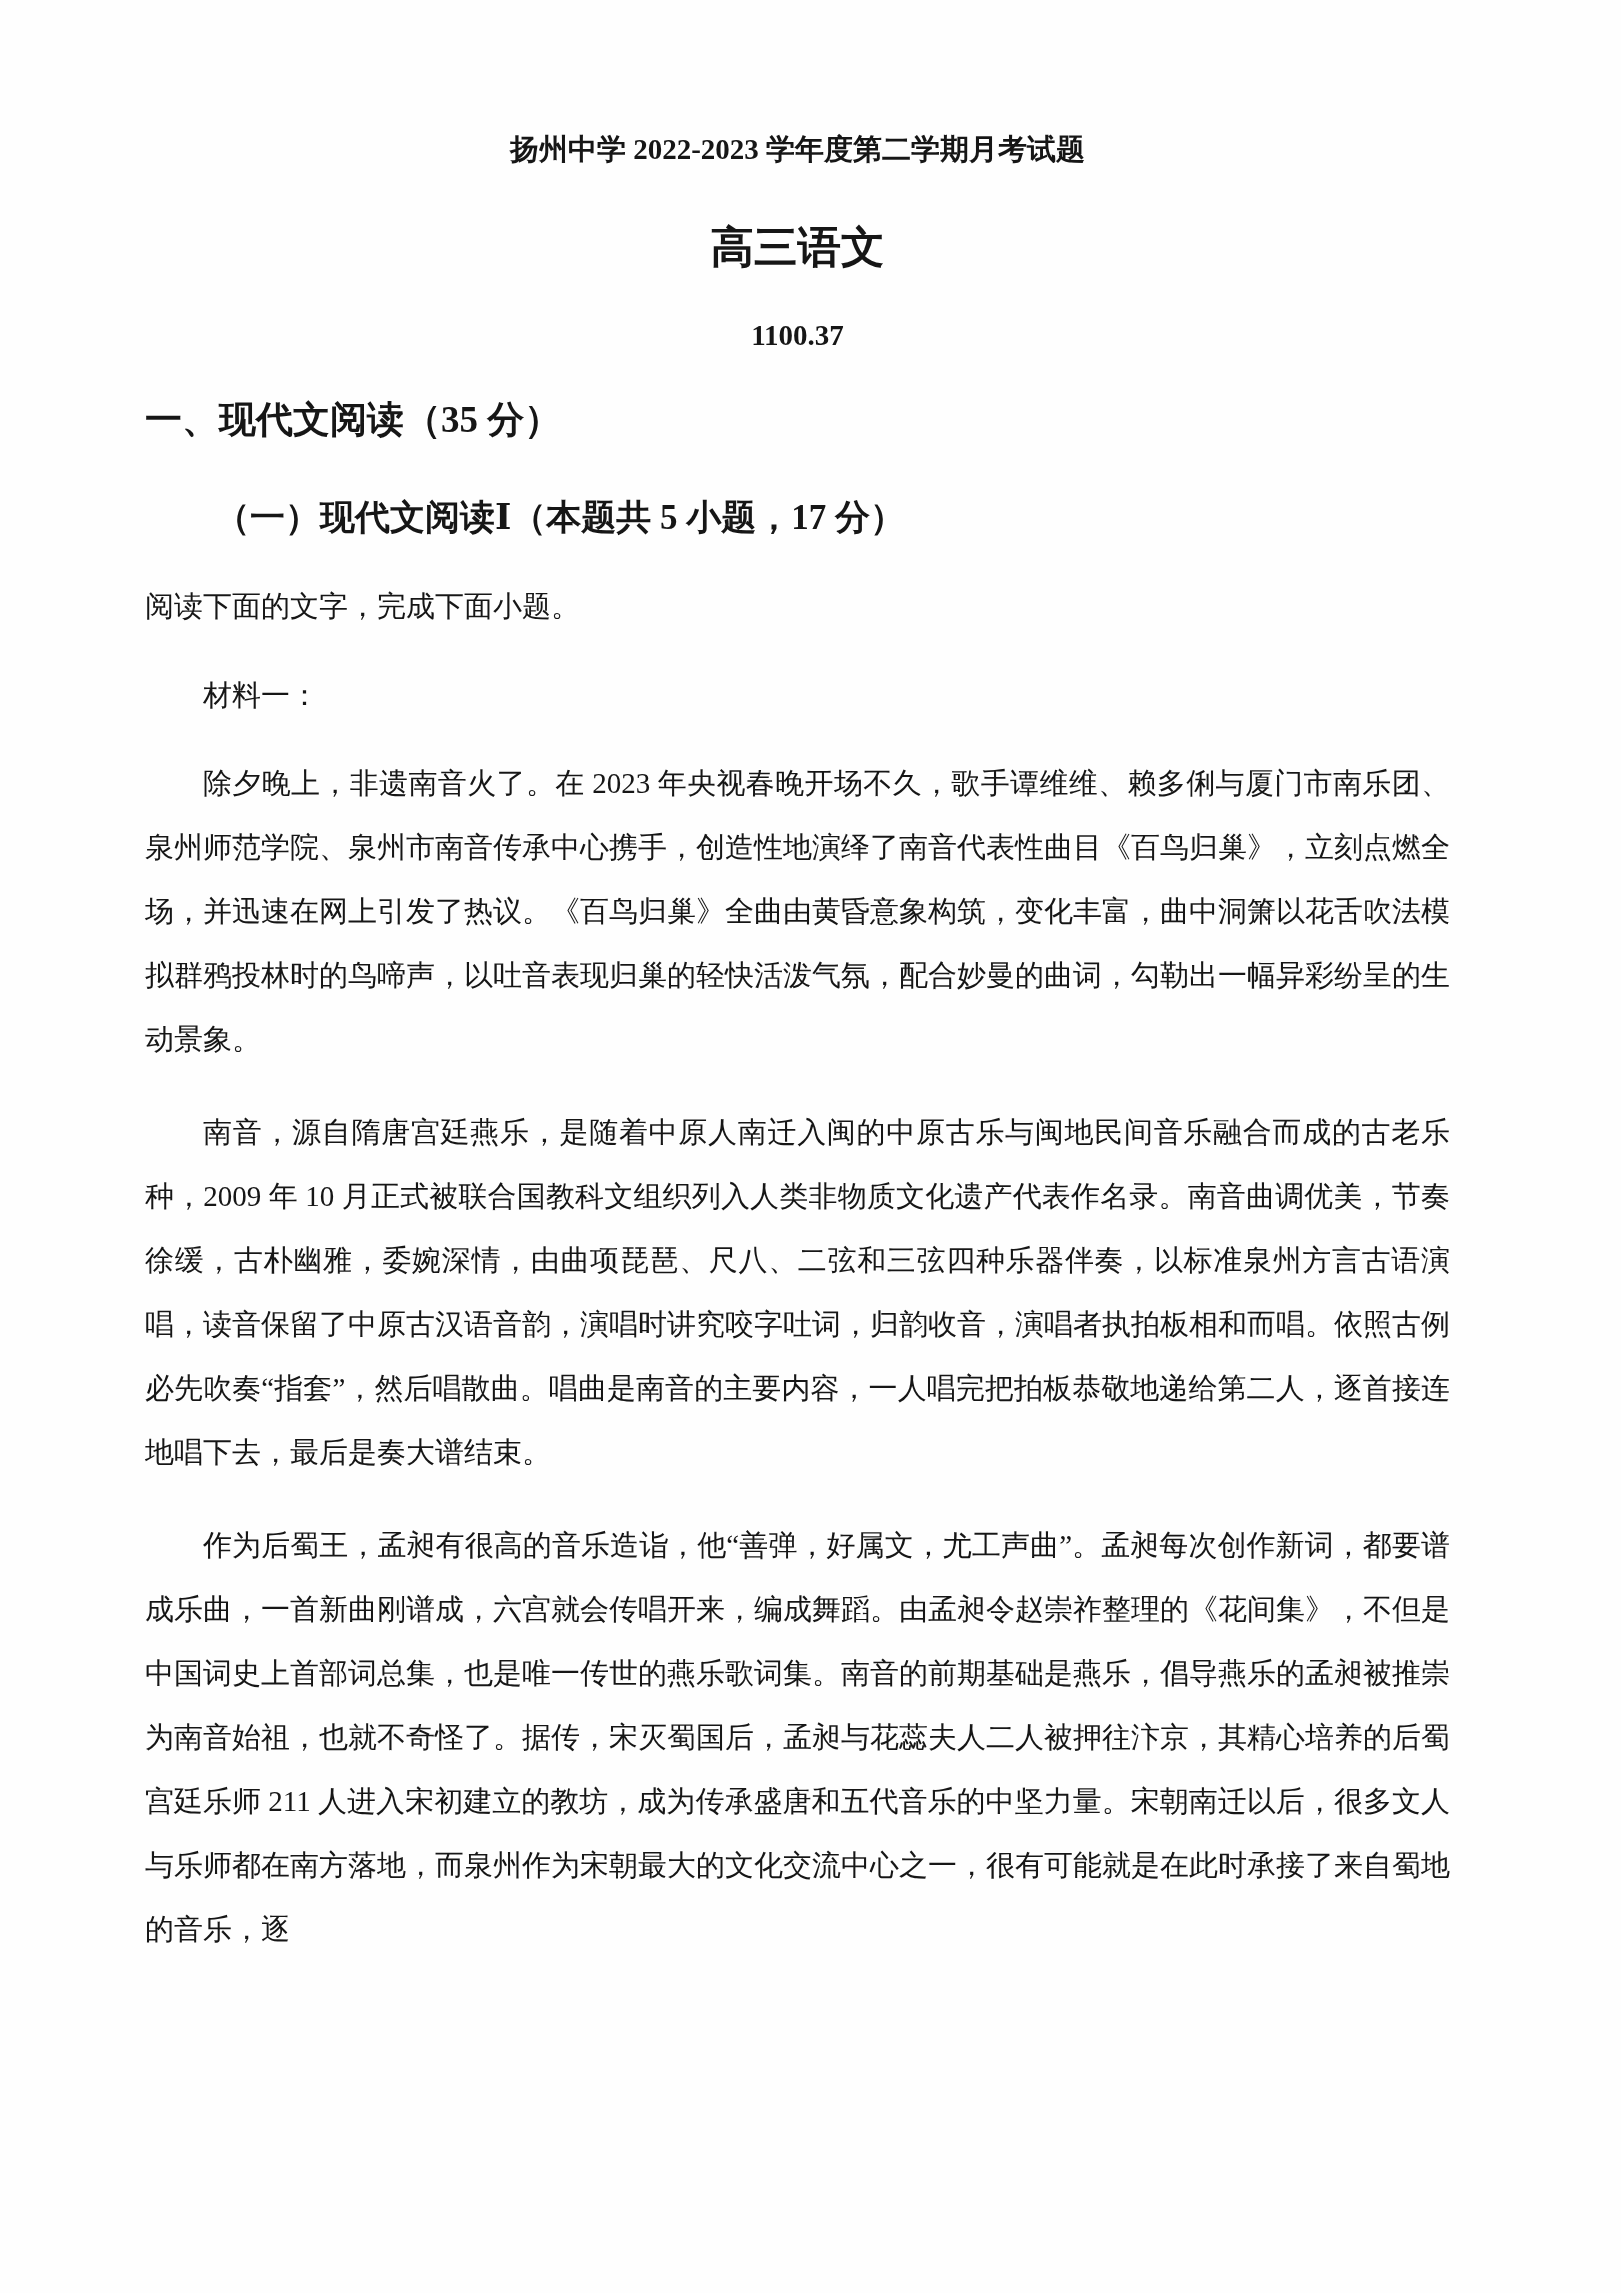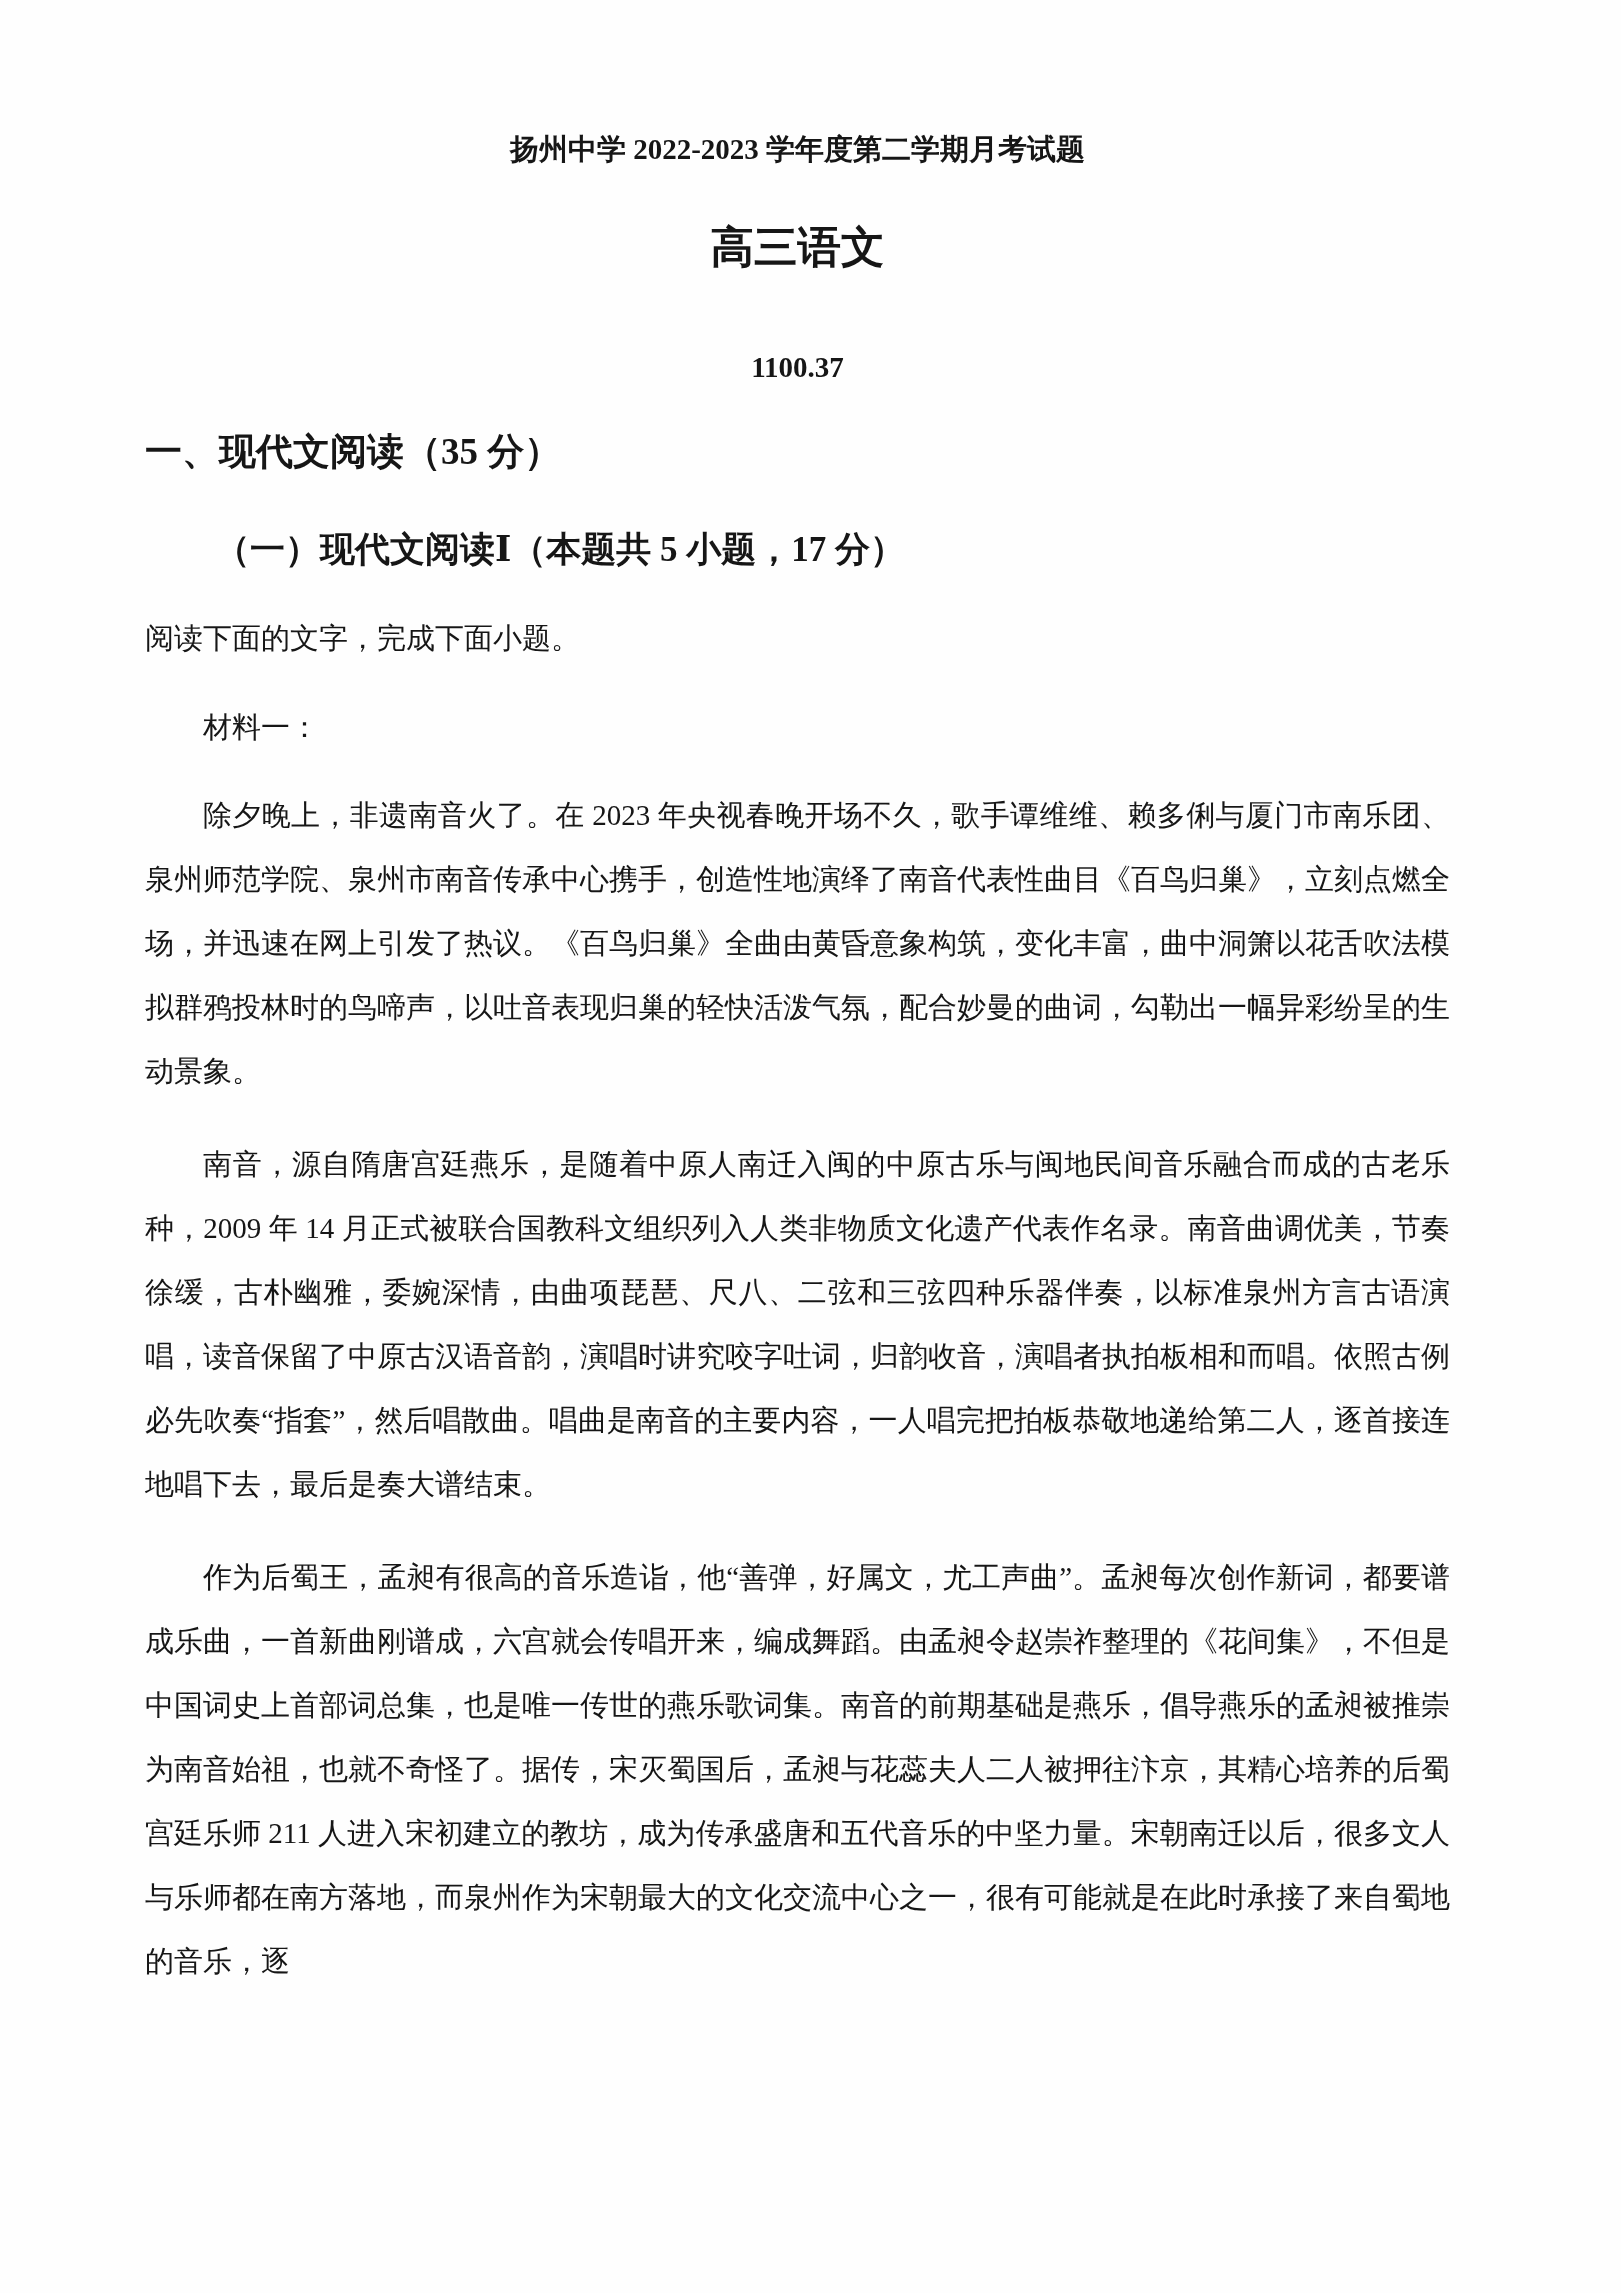--- a/index.html
+++ b/index.html
@@ -24,21 +24,21 @@
     text-align: center;
   }
   .bold {
     font-weight: 700;
   }
   .doc-title {
     margin: 0 0 34px 0;
     font-size: 29px;
   }
   .doc-subtitle {
-    margin: 0 0 56px 0;
+    margin: 0 0 24px 0;
     font-family: Liberation Serif, serif;
   }
   .doc-date {
     margin: 0 0 20.6px 0;
   }
   .sec-heading {
     margin: 0 0 34px 0;
     text-align: left;
     font-size: 37px;
   }
@@ -79,21 +79,21 @@
     <h2 class="sec-heading bold">一、现代文阅读（35 分）</h2>
 
     <h2 class="subsec-heading bold">（一）现代文阅读Ⅰ（本题共 5 小题，17 分）</h2>
 
     <p class="instruction">阅读下面的文字，完成下面小题。</p>
 
     <p class="material-label">材料一：</p>
 
     <p class="para">除夕晚上，非遗南音火了。在 2023 年央视春晚开场不久，歌手谭维维、赖多俐与厦门市南乐团、泉州师范学院、泉州市南音传承中心携手，创造性地演绎了南音代表性曲目《百鸟归巢》，立刻点燃全场，并迅速在网上引发了热议。《百鸟归巢》全曲由黄昏意象构筑，变化丰富，曲中洞箫以花舌吹法模拟群鸦投林时的鸟啼声，以吐音表现归巢的轻快活泼气氛，配合妙曼的曲词，勾勒出一幅异彩纷呈的生动景象。</p>
 
-    <p class="para">南音，源自隋唐宫廷燕乐，是随着中原人南迁入闽的中原古乐与闽地民间音乐融合而成的古老乐种，2009 年 14 月正式被联合国教科文组织列入人类非物质文化遗产代表作名录。南音曲调优美，节奏徐缓，古朴幽雅，委婉深情，由曲项琵琶、尺八、二弦和三弦四种乐器伴奏，以标准泉州方言古语演唱，读音保留了中原古汉语音韵，演唱时讲究咬字吐词，归韵收音，演唱者执拍板相和而唱。依照古例必先吹奏“指套”，然后唱散曲。唱曲是南音的主要内容，一人唱完把拍板恭敬地递给第二人，逐首接连地唱下去，最后是奏大谱结束。</p>
+    <p class="para">南音，源自隋唐宫廷燕乐，是随着中原人南迁入闽的中原古乐与闽地民间音乐融合而成的古老乐种，2009 年 10 月正式被联合国教科文组织列入人类非物质文化遗产代表作名录。南音曲调优美，节奏徐缓，古朴幽雅，委婉深情，由曲项琵琶、尺八、二弦和三弦四种乐器伴奏，以标准泉州方言古语演唱，读音保留了中原古汉语音韵，演唱时讲究咬字吐词，归韵收音，演唱者执拍板相和而唱。依照古例必先吹奏“指套”，然后唱散曲。唱曲是南音的主要内容，一人唱完把拍板恭敬地递给第二人，逐首接连地唱下去，最后是奏大谱结束。</p>
 
 
     <p class="para">作为后蜀王，孟昶有很高的音乐造诣，他“善弹，好属文，尤工声曲”。孟昶每次创作新词，都要谱成乐曲，一首新曲刚谱成，六宫就会传唱开来，编成舞蹈。由孟昶令赵崇祚整理的《花间集》，不但是中国词史上首部词总集，也是唯一传世的燕乐歌词集。南音的前期基础是燕乐，倡导燕乐的孟昶被推崇为南音始祖，也就不奇怪了。据传，宋灭蜀国后，孟昶与花蕊夫人二人被押往汴京，其精心培养的后蜀宫廷乐师 211 人进入宋初建立的教坊，成为传承盛唐和五代音乐的中坚力量。宋朝南迁以后，很多文人与乐师都在南方落地，而泉州作为宋朝最大的文化交流中心之一，很有可能就是在此时承接了来自蜀地的音乐，逐</p>
 
   </main>
 
 </div>
 
 
 </body></html>

